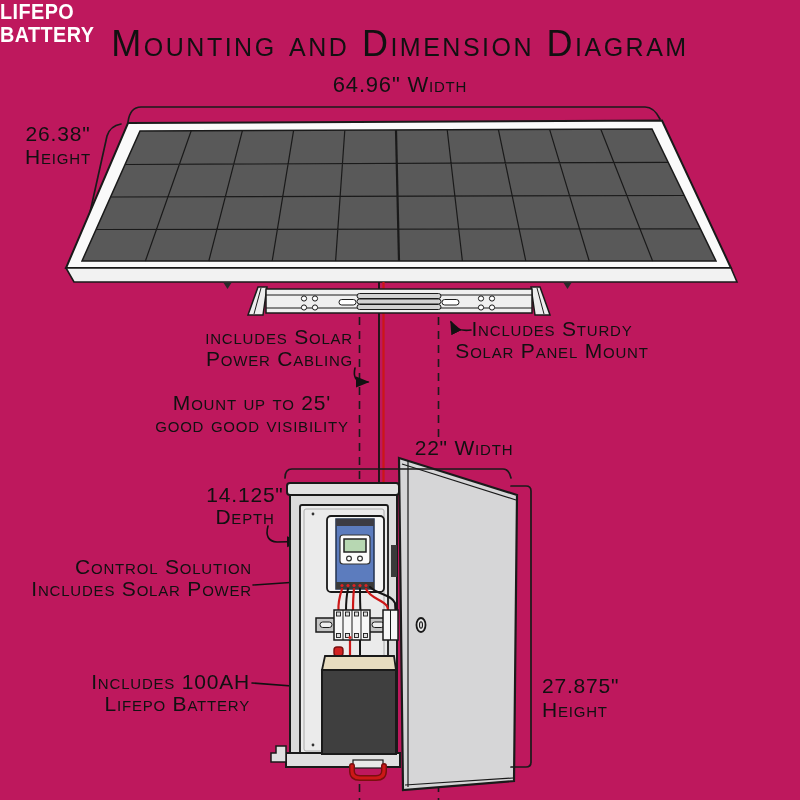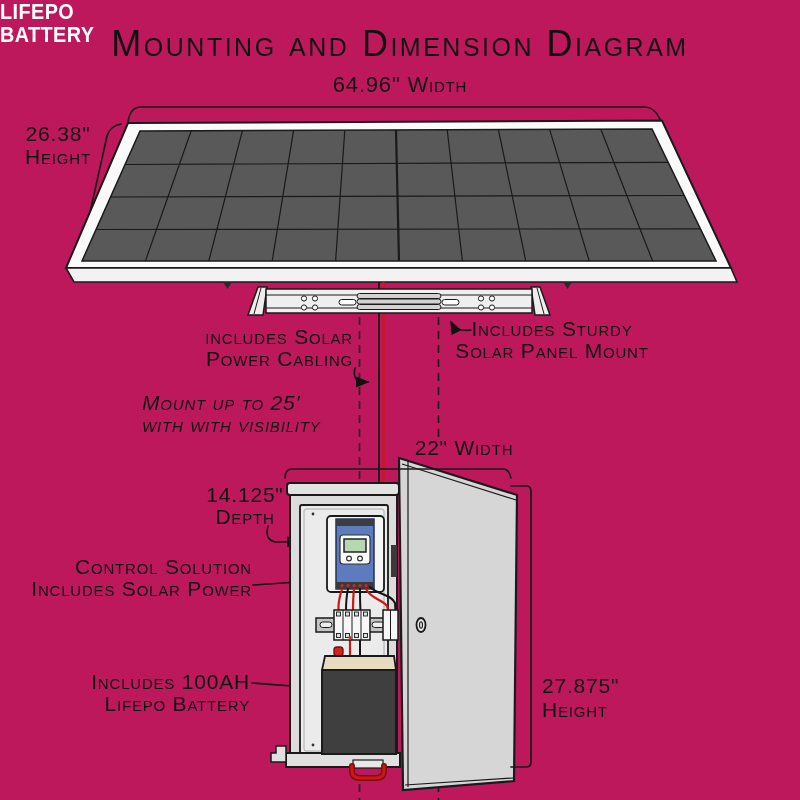--- a/index.html
+++ b/index.html
@@ -9,21 +9,21 @@
   #artwork{z-index:1;}
   #overlay{z-index:3;}
   .lbl{position:absolute;z-index:2;font-variant:small-caps;letter-spacing:0.8px;
        color:#111;line-height:22px;font-size:21px;white-space:nowrap;}
   .lbl div{white-space:nowrap;}
   #title{left:0;top:24px;width:800px;text-align:center;font-size:36px;line-height:40px;letter-spacing:2.5px;}
   #dim-w-panel{left:250px;top:74px;width:300px;text-align:center;font-size:22px;}
   #dim-h-panel{left:8px;top:122px;width:100px;text-align:center;line-height:23px;}
   #lbl-cabling{left:153px;top:326px;width:200px;text-align:right;}
   #lbl-mount{left:452px;top:318px;width:200px;text-align:center;}
-  #lbl-tip{left:142px;top:392px;width:220px;text-align:left;font-style:italic;}
+  #lbl-tip{left:142px;top:392px;width:220px;text-align:center;}
   #dim-w-cab{left:404px;top:437px;width:120px;text-align:center;}
   #dim-depth{left:180px;top:484px;width:130px;text-align:center;}
   #lbl-control{left:22px;top:556px;width:230px;text-align:right;}
   #lbl-batt{left:20px;top:671px;width:230px;text-align:right;}
   #dim-h-cab{left:542px;top:674px;width:140px;text-align:left;line-height:24px;}
   #battery-text{left:329px;top:698px;font-variant:normal;font-weight:bold;font-size:22.5px;
        line-height:23px;color:#fff;letter-spacing:0.5px;transform:scaleX(0.88);transform-origin:left top;}
 </style>
 </head>
 <body>
@@ -190,21 +190,21 @@
     <div>Solar Panel Mount</div>
   </div>
 
   <div id="lbl-cabling" class="lbl">
     <div>includes Solar</div>
     <div>Power Cabling</div>
   </div>
 
   <div id="lbl-tip" class="lbl">
     <div>Mount up to 25'</div>
-    <div>with with visibility</div>
+    <div>good good visibility</div>
   </div>
 
   <div id="dim-w-cab" class="lbl">22" Width</div>
 
   <div id="dim-depth" class="lbl">
     <div>14.125"</div>
     <div>Depth</div>
   </div>
 
   <div id="lbl-control" class="lbl">

